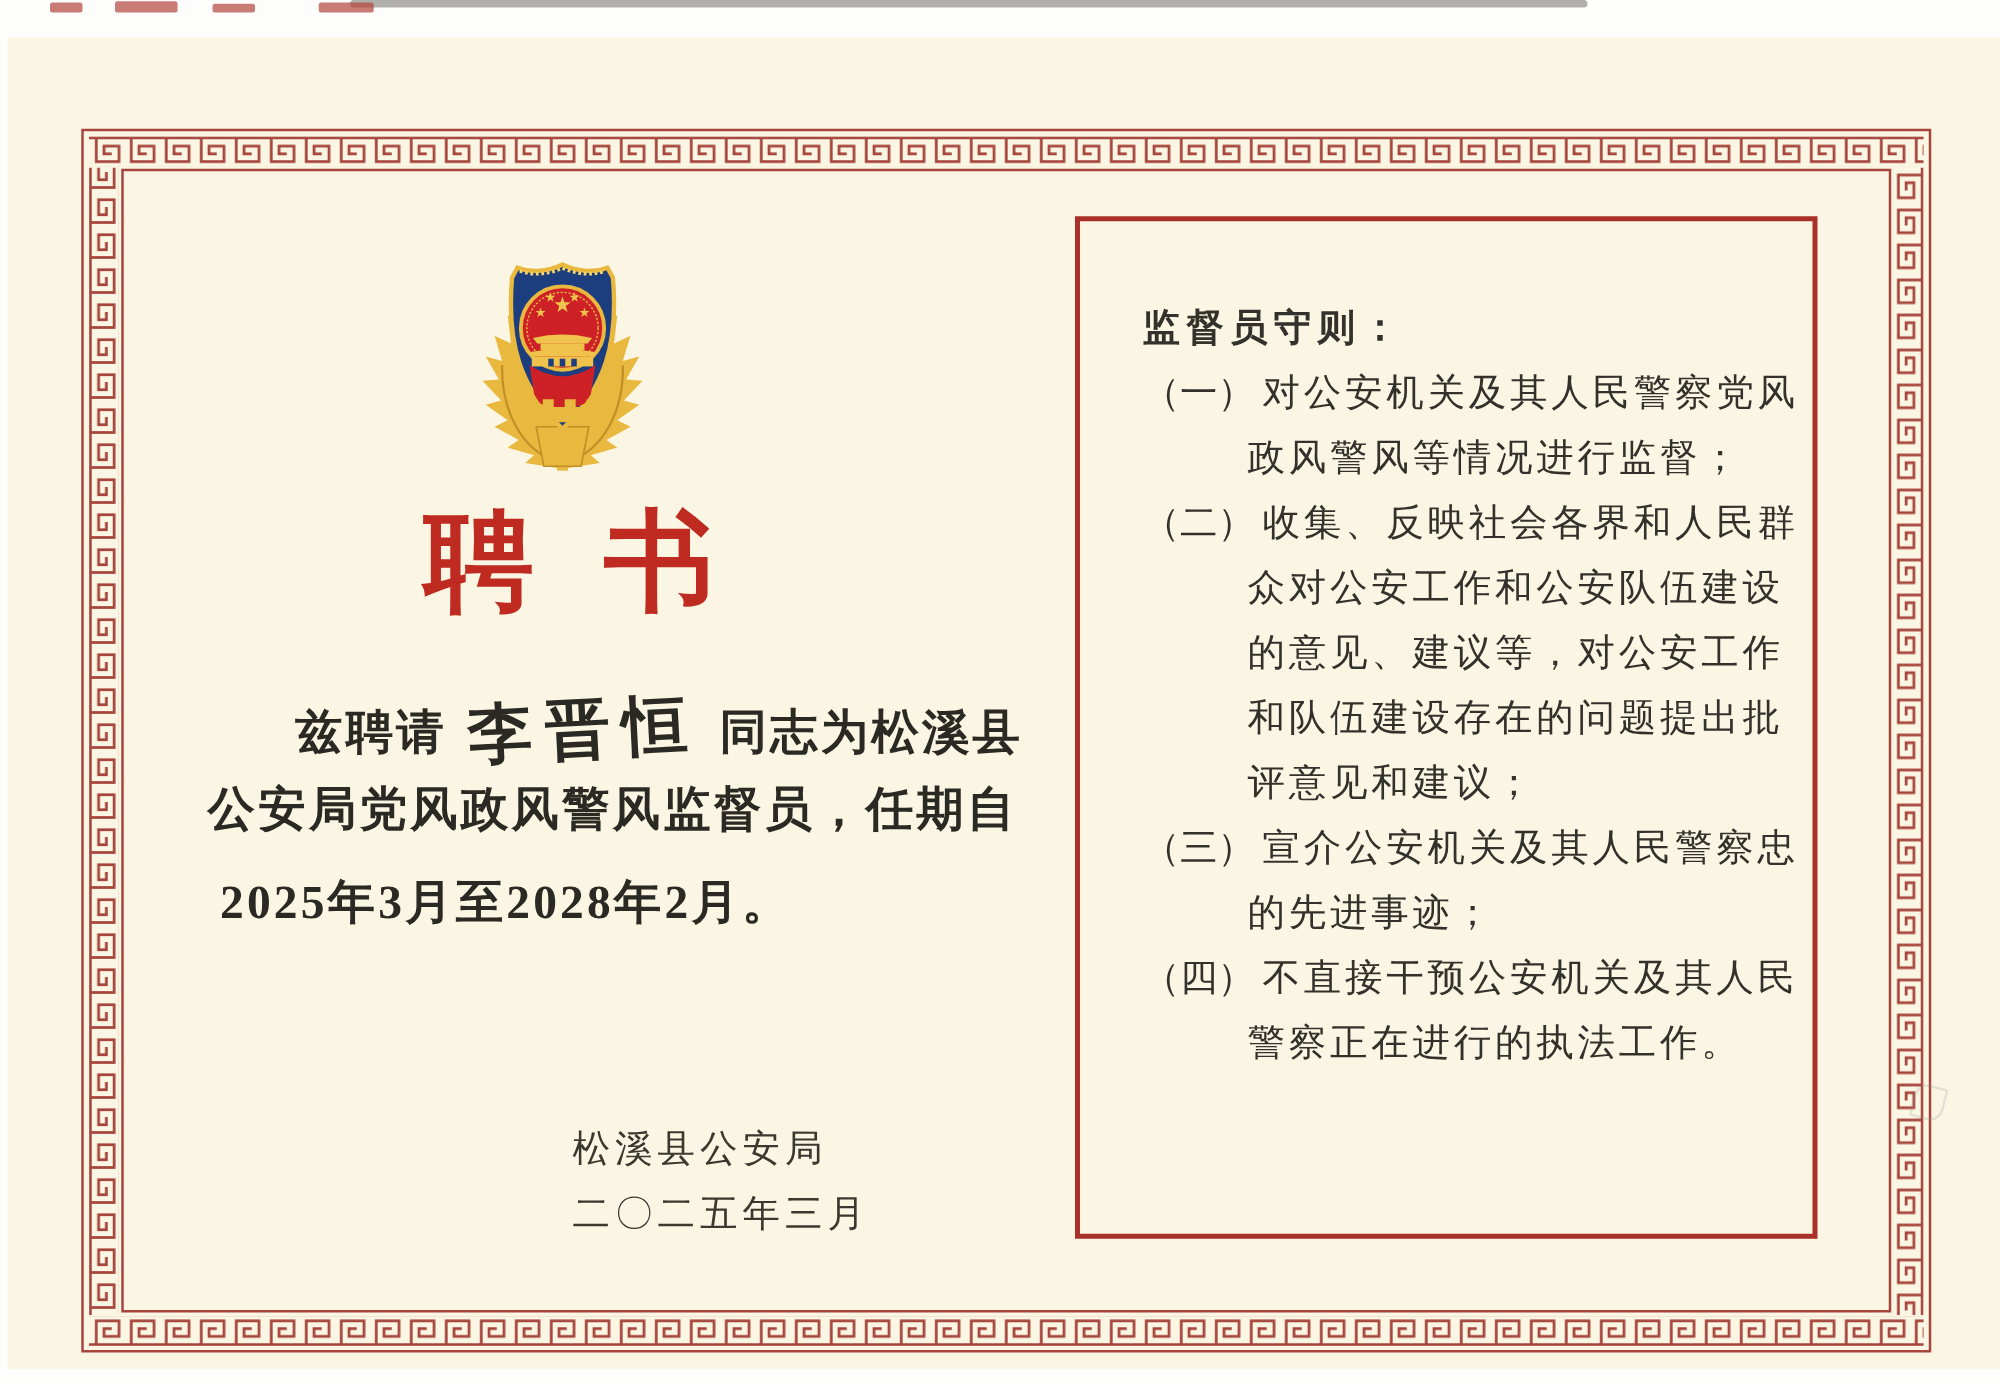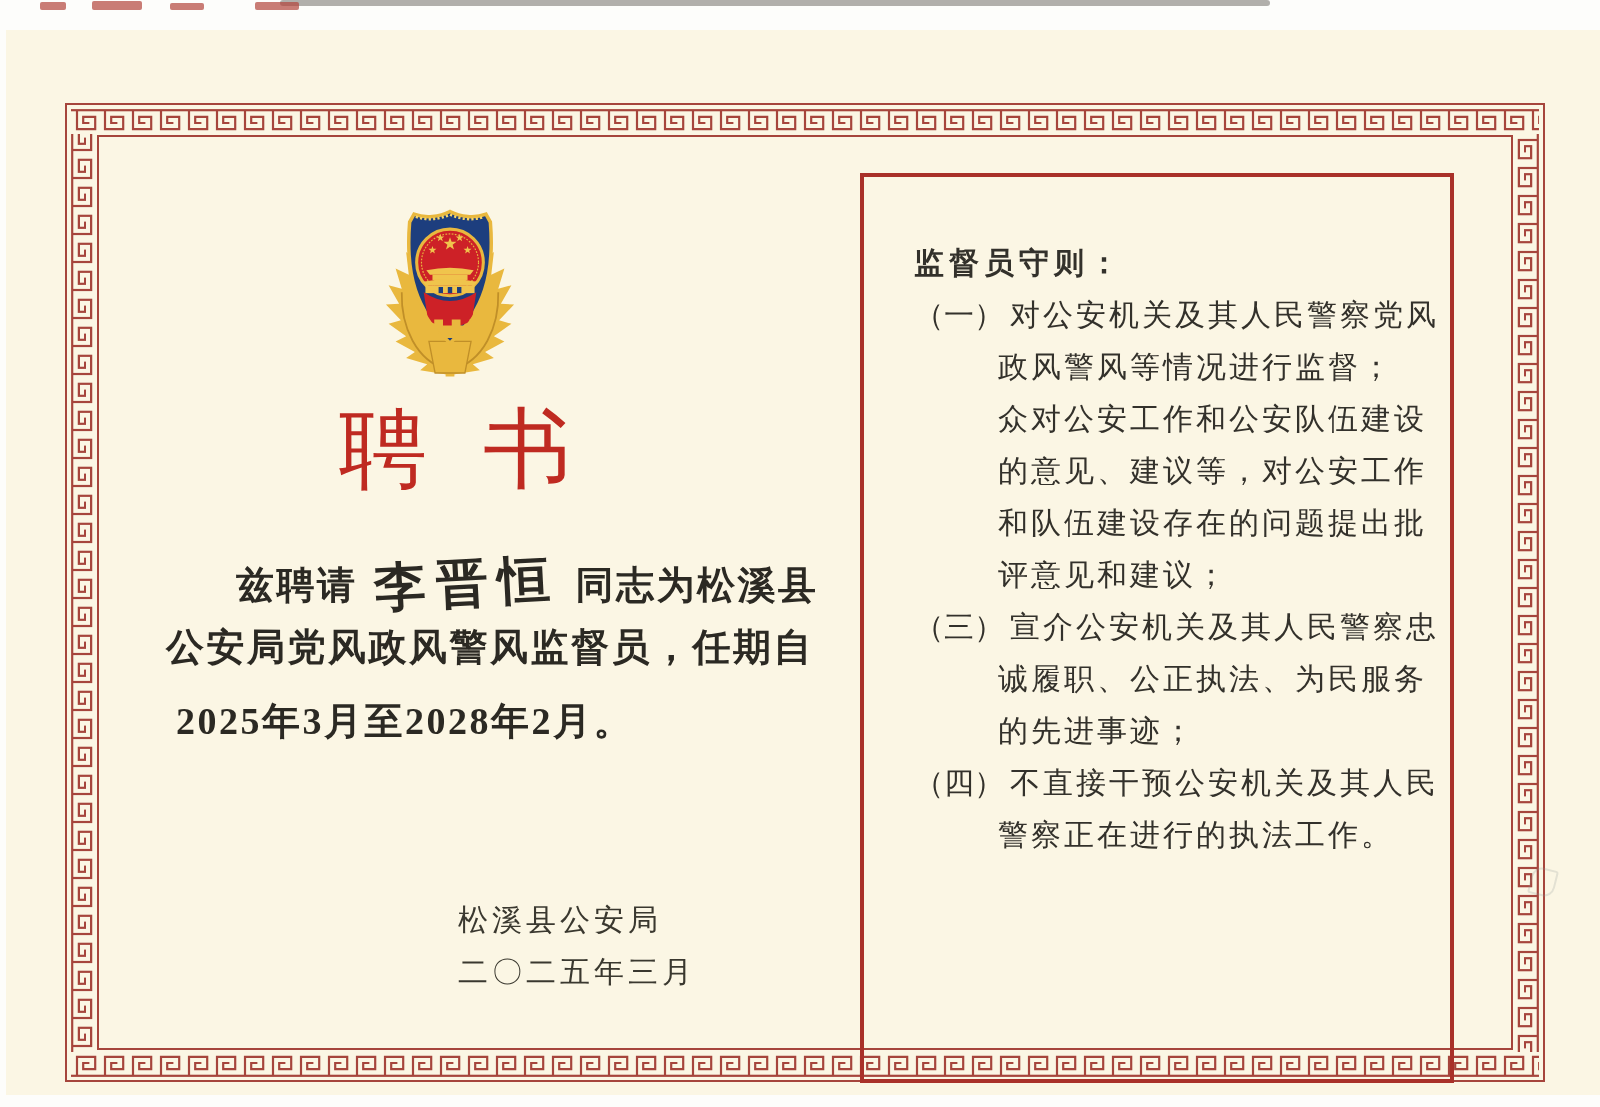--- a/index.html
+++ b/index.html
@@ -18,36 +18,36 @@
   .strip-left   { left:4px;  top:29px;  width:918px;  height:24px;
                   transform-origin:0 0; transform:rotate(-90deg) translateX(-918px); }
   .strip-right  { left:1448px; top:29px; width:918px; height:24px;
                   transform-origin:0 0; transform:rotate(90deg) translateY(-24px); }
   .innerline { position:absolute; left:30px; top:30px; right:30px; bottom:30px;
                border:2.5px solid #a6453c; }
 
   
   .emblem { position:absolute; left:356px; top:164px; width:176px; height:186px; }
   .cert-title { position:absolute; left:260px; top:360px; width:380px; text-align:center;
-                font-size:88px; font-weight:400; color:#bf2a21; letter-spacing:2px;
+                font-size:88px; font-weight:700; color:#bf2a21; letter-spacing:2px;
                 word-spacing:30px; white-space:nowrap; }
   .bodyline { position:absolute; color:#2b2923; font-weight:700; font-size:38px;
               letter-spacing:2.5px; white-space:nowrap; }
   .line1 { left:230px; top:516px; }
   .line2 { left:160px; top:592px; }
   .line3 { left:156px; top:666px;margin-left:14px; }
   .recipient { display:inline-block; font-size:52px; font-weight:600; margin:0 16px;
                transform:rotate(-3deg); position:relative; top:3px; letter-spacing:10px; }
   .sigblock { position:absolute; left:452px; top:870px; width:330px; 
               color:#3a382f; }
   .sig-org  { font-size:30px; letter-spacing:4px; line-height:40px; }
   .sig-date { font-size:30px; letter-spacing:4px; line-height:40px; margin-top:12px; }
 
   
-  .rulesbox { position:absolute; left:854px; top:143px; width:594px; height:910px;
+  .rulesbox { position:absolute; left:854px; top:143px; width:594px; height:818px;
               border:4px solid #a93129; box-sizing:border-box;
               padding:60px 38px 0 50px; color:#33312b; }
   .rules-heading { font-size:30px; font-weight:700; letter-spacing:5px; line-height:52px; }
   .rule { font-size:30px; font-weight:400; }
   .rule-line { display:block; line-height:52px; letter-spacing:3px; white-space:nowrap; }
   .rule-cont { padding-left:84px; }
   .rule-num { letter-spacing:0; margin-right:6px; }
 
   
   .smudge { position:absolute; background:#55504a; opacity:.45; border-radius:3px; }
@@ -172,29 +172,29 @@
 
     <div class="rulesbox">
       <div class="rules-heading">监督员守则：</div>
 
       <div class="rule">
         <span class="rule-line"><span class="rule-num">（一）</span><span>对公安机关及其人民警察党风</span></span>
         <span class="rule-line rule-cont">政风警风等情况进行监督；</span>
       </div>
 
       <div class="rule">
+        <span class="rule-line"><span class="rule-num">（二）</span><span>收集、反映社会各界和人民群</span></span>
         <span class="rule-line rule-cont">众对公安工作和公安队伍建设</span>
         <span class="rule-line rule-cont">的意见、建议等，对公安工作</span>
         <span class="rule-line rule-cont">和队伍建设存在的问题提出批</span>
         <span class="rule-line rule-cont">评意见和建议；</span>
       </div>
 
       <div class="rule">
         <span class="rule-line"><span class="rule-num">（三）</span><span>宣介公安机关及其人民警察忠</span></span>
-        <span class="rule-line rule-cont">诚履职、公正执法、为民服务</span>
         <span class="rule-line rule-cont">的先进事迹；</span>
       </div>
 
       <div class="rule">
         <span class="rule-line"><span class="rule-num">（四）</span><span>不直接干预公安机关及其人民</span></span>
         <span class="rule-line rule-cont">警察正在进行的执法工作。</span>
       </div>
     </div>
 
     <div class="edge-mark" style="left:1524px;top:838px;"></div>

